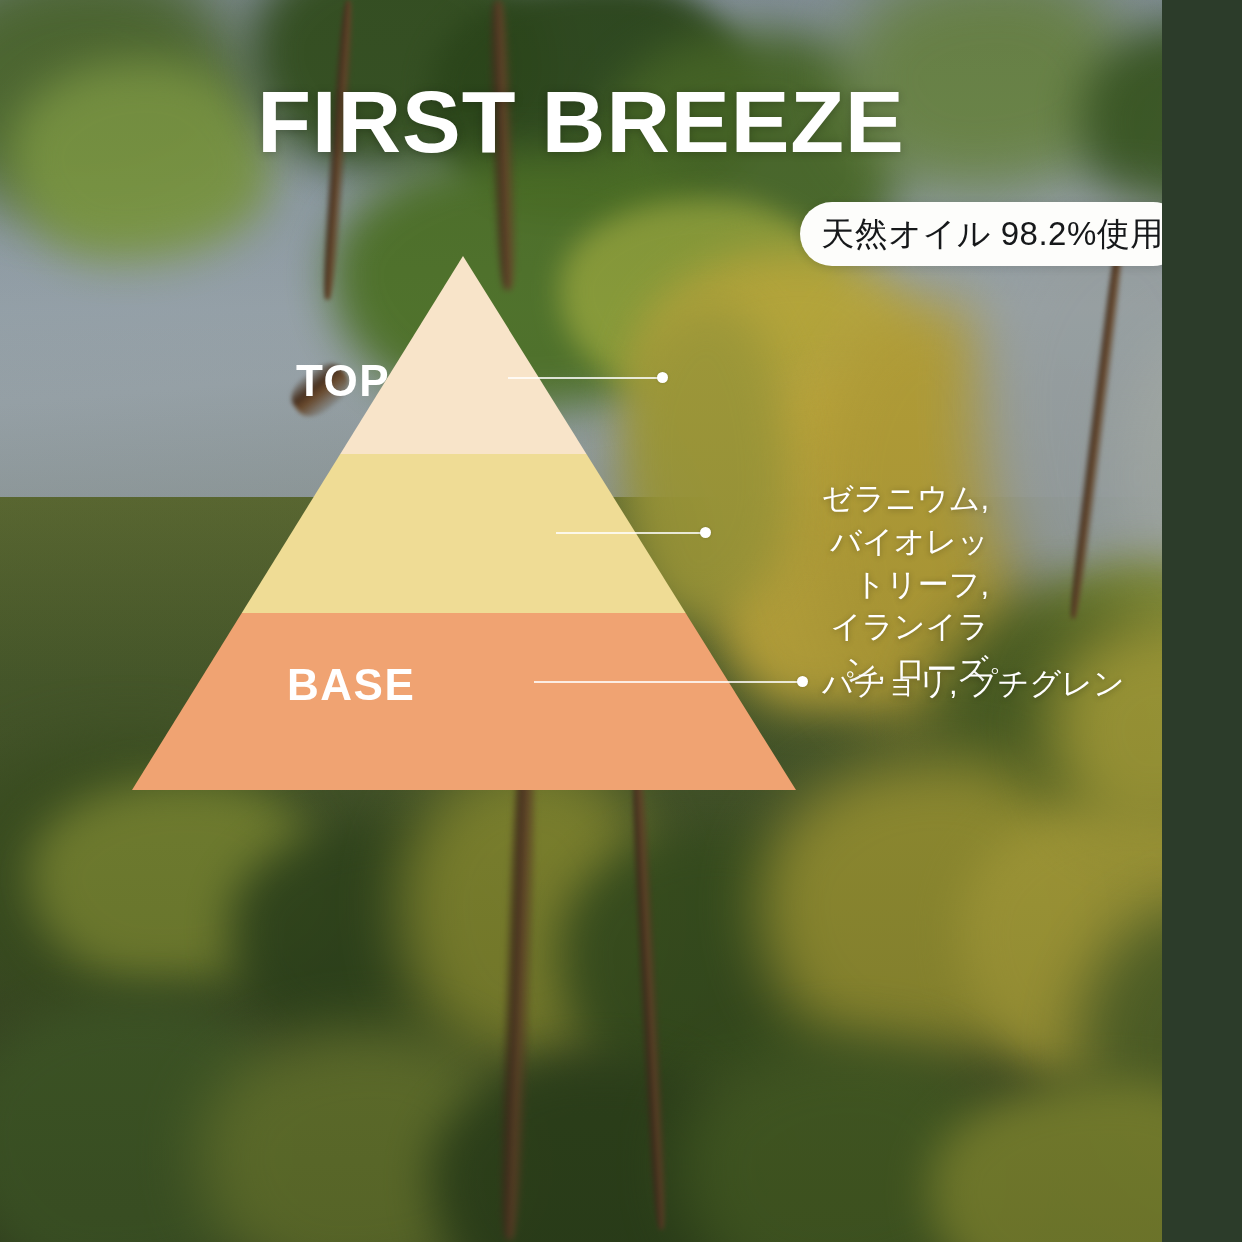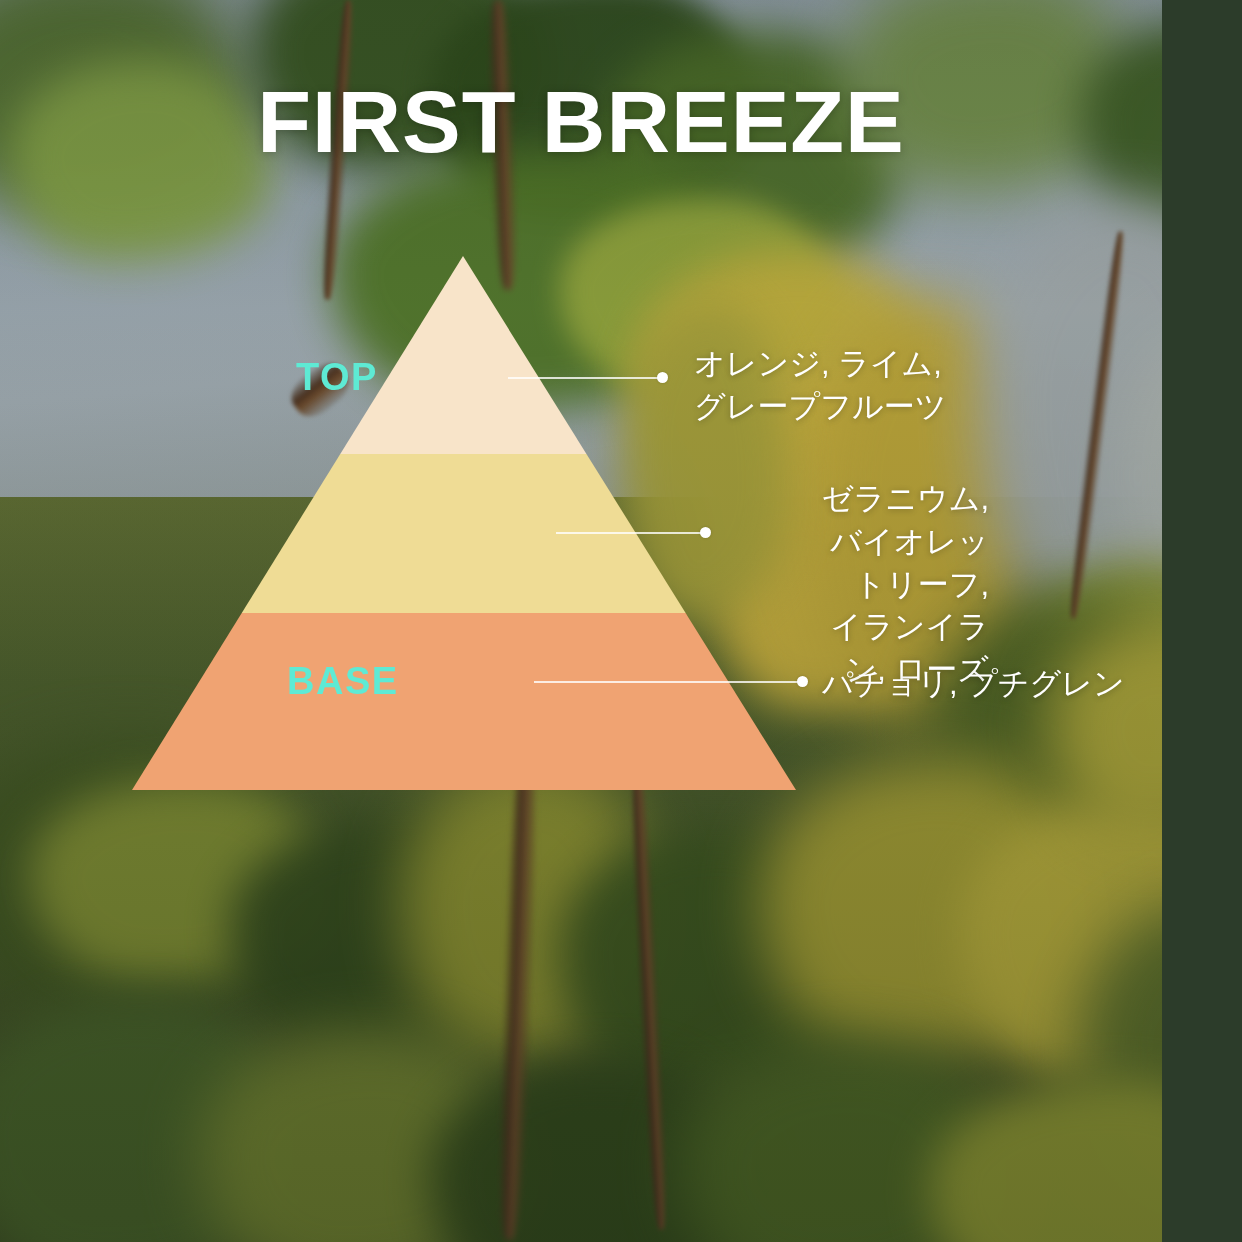--- a/index.html
+++ b/index.html
@@ -65,22 +65,22 @@
     display:flex; align-items:center; justify-content:center;
     font-size:33px; letter-spacing:.5px;
     box-shadow:0 2px 10px rgba(0,0,0,.12);
   }
 
   
   .pyramid { position:absolute; left:132px; top:256px; width:664px; height:534px; }
   .pyramid svg { display:block; width:100%; height:100%; }
 
   .tier-label {
-    position:absolute; color:#5eead4;
-    font-size:38px; font-weight:bold; letter-spacing:1.5px;
+    position:absolute; color:#ffffff;
+    font-size:44px; font-weight:bold; letter-spacing:1.5px;
     white-space:nowrap;
   }
   .tl-top    { left:296px; top:356px; }
   .tl-middle { left:265px; top:512px; }
   .tl-base   { left:287px; top:660px; }
 
   
   .leader {
     position:absolute; height:2px;
     background:rgba(255,255,255,.80);
@@ -165,20 +165,23 @@
     <div class="stem" style="left:505px; top:740px; width:26px; height:500px; transform:rotate(2deg);"></div>
     <div class="stem thin" style="left:640px; top:760px; width:18px; height:470px; transform:rotate(-3deg);"></div>
     <div class="stem thin" style="left:1090px;top:230px; width:14px; height:390px; transform:rotate(7deg);"></div>
     <div class="stem thin" style="left:300px; top:360px; width:40px; height:60px;  transform:rotate(52deg);"></div>
 
     <div class="bg-veil"></div>
   </div>
 
   <div class="title">FIRST BREEZE</div>
 
+  <div class="badge">
+    <span>天然オイル 98.2%使用</span>
+  </div>
 
   <div class="pyramid">
     <svg viewBox="0 0 664 534" preserveAspectRatio="none" aria-hidden="true">
       <defs>
         <clipPath id="tri">
           <polygon points="331,0 664,534 0,534"></polygon>
         </clipPath>
       </defs>
       <g clip-path="url(#tri)">
         <rect x="0" y="0" width="664" height="198" fill="#F8E4C9"></rect>
@@ -191,21 +194,19 @@
   <div class="tier-label tl-top">TOP</div>
   <div class="tier-label tl-base">BASE</div>
 
   <div class="leader ld-top"></div>
   <div class="dot dot-top"></div>
   <div class="leader ld-mid"></div>
   <div class="dot dot-mid"></div>
   <div class="leader ld-base"></div>
   <div class="dot dot-base"></div>
 
-  <div class="note note-top">オレンジ, ライム,
-グレープフルーツ</div>
   <div class="note note-mid">ゼラニウム,
 バイオレットリーフ,
 イランイラン, ローズ</div>
   <div class="note note-base">パチョリ, プチグレン</div>
 
 
 </div>
 
 </body></html>

